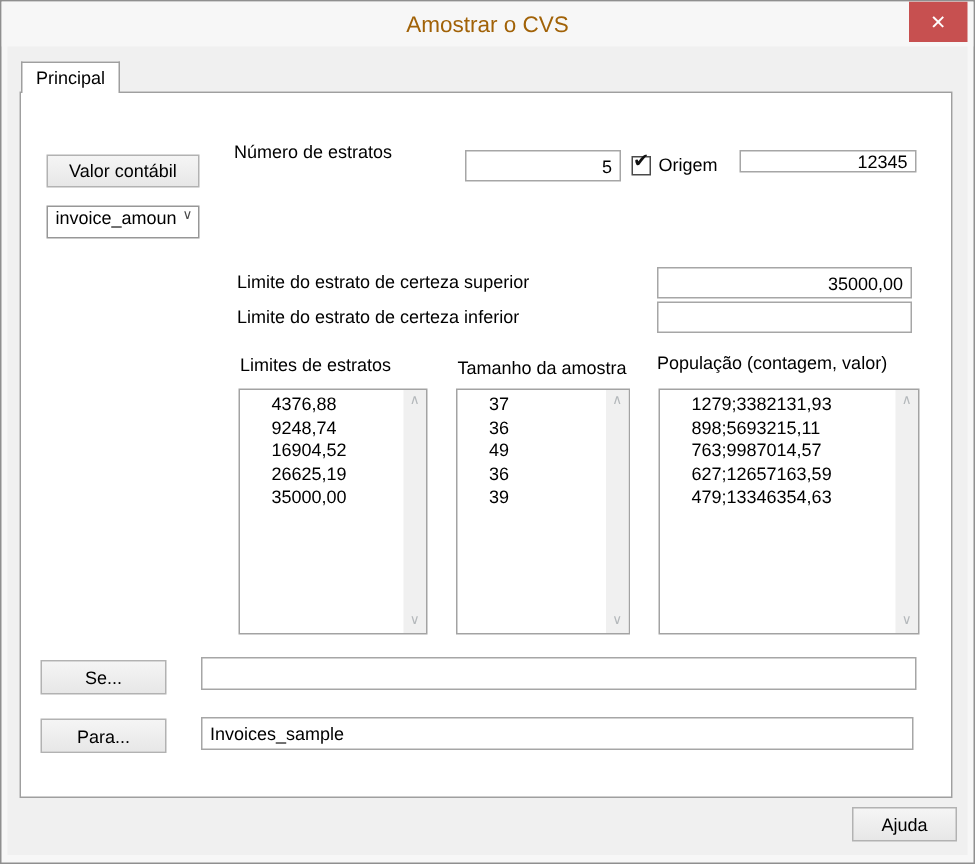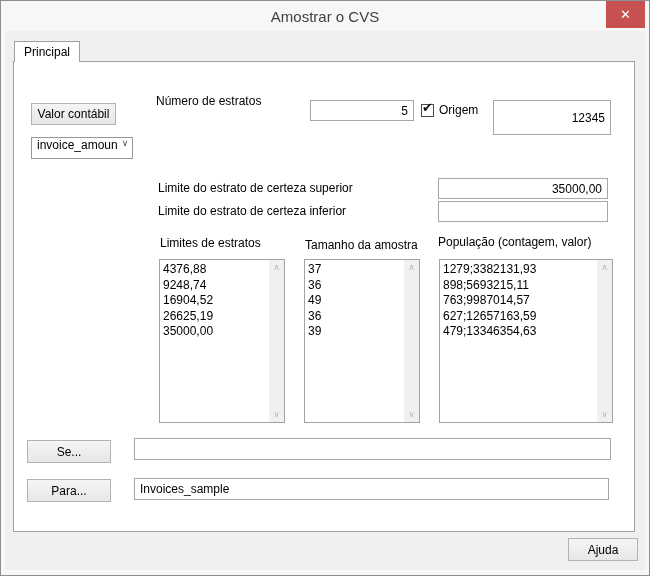--- a/index.html
+++ b/index.html
@@ -4,21 +4,21 @@
 <style>
   html,body{margin:0;padding:0;background:#d8d8d8;}
   *{box-sizing:border-box;}
   .window{
     position:relative;width:650px;height:576px;margin:0;
     background:#f7f7f7;border:1px solid #8f8f8f;
     font-family:"Liberation Sans","DejaVu Sans",sans-serif;
     font-size:12px;color:#000;overflow:hidden;
   }
   .titlebar{position:absolute;left:0;top:0;width:648px;height:30px;background:#f7f7f7;}
-  .title{position:absolute;left:0;top:7px;width:100%;text-align:center;font-size:15px;color:#404040;}
+  .title{position:absolute;left:0;top:7px;width:100%;text-align:center;font-size:15px;color:#a16207;}
   .close-btn{
     position:absolute;top:0;right:4px;width:39px;height:27px;background:#c75050;
     color:#fff;display:flex;align-items:center;justify-content:center;
     font-size:13px;font-weight:bold;cursor:default;
   }
   .client{position:absolute;left:4px;top:30px;width:640px;height:539px;background:#f0f0f0;}
   .tab{
     position:absolute;left:13px;top:40px;height:21px;padding:3px 9px 0 9px;
     background:#fff;border:1px solid #9f9f9f;border-bottom:none;z-index:2;
   }
@@ -43,21 +43,21 @@
     display:flex;padding:0 5px;cursor:default;
   }
   .combo .c-text{flex:1;}
   .combo .c-arrow{color:#4a4a4a;font-size:9px;padding-left:4px;}
   .checkbox{
     position:absolute;width:13px;height:13px;background:#fff;border:1px solid #4a4a4a;
   }
   .checkbox .mark{position:absolute;left:0px;top:-4px;font-size:13px;line-height:13px;color:#111;
     font-family:"DejaVu Sans",sans-serif;}
   .lb{
-    position:absolute;background:#fff;border:1px solid #a3a3a3;display:flex;height:164px;
+    position:absolute;background:#fff;border:1px solid #a3a3a3;display:flex;height:164px;padding-left:18px;
   }
   .lb-items{flex:1;overflow:hidden;padding:2px 0 0 3px;line-height:15.5px;}
   .lb-scroll{
     width:15px;background:#f0f0f0;display:flex;flex-direction:column;
     justify-content:space-between;align-items:center;padding:3px 0;
   }
   .lb-scroll span{color:#b4b8bb;font-size:9px;line-height:9px;font-family:"DejaVu Sans",sans-serif;}
   .footer-btn{height:23px;}
   .btn-ok{border:2px solid #3e9ddd;margin-top:48px;}
 </style>
@@ -74,37 +74,37 @@
   </div>
 
   <div class="client"></div>
 
   <div class="tab">
     <span>Principal</span>
   </div>
 
   <div class="page">
 
-    <div class="btn" style="left:17px;top:41px;width:85px;height:22px;justify-content:center;">
+    <div class="btn" style="left:17px;top:41px;width:102px;height:22px;justify-content:center;">
       <span>Valor contábil</span>
     </div>
 
     <div class="combo" style="left:17px;top:75px;width:102px;height:22px;">
       <span class="c-text">invoice_amoun</span>
       <span class="c-arrow">∨</span>
     </div>
 
     <div class="lbl" style="left:142px;top:32px;">Número de estratos</div>
     <input class="txt num" style="left: 296px; top: 38px; width: 104px; height: 21px;" value="5">
 
     <div class="checkbox" style="left:407px;top:42px;">
       <span class="mark">✔</span>
     </div>
     <div class="lbl" style="left:425px;top:41px;">Origem</div>
-    <input class="txt num" style="left: 479px; top: 38px; width: 118px; height: 35px;" value="12345">
+    <input class="txt num" style="left: 479px; top: 38px; width: 118px; height: 15px;" value="12345">
 
     <div class="lbl" style="left:144px;top:119px;">Limite do estrato de certeza superior</div>
     <input class="txt num" style="left: 424px; top: 116px; width: 170px; height: 21px;" value="35000,00">
 
     <div class="lbl" style="left:144px;top:142px;">Limite do estrato de certeza inferior</div>
     <input class="txt num" style="left: 424px; top: 139px; width: 170px; height: 21px;" value="">
 
     <div class="lbl" style="left:146px;top:174px;">Limites de estratos</div>
     <div class="lbl" style="left:291px;top:176px;">Tamanho da amostra</div>
     <div class="lbl" style="left:424px;top:173px;">População (contagem, valor)</div>

